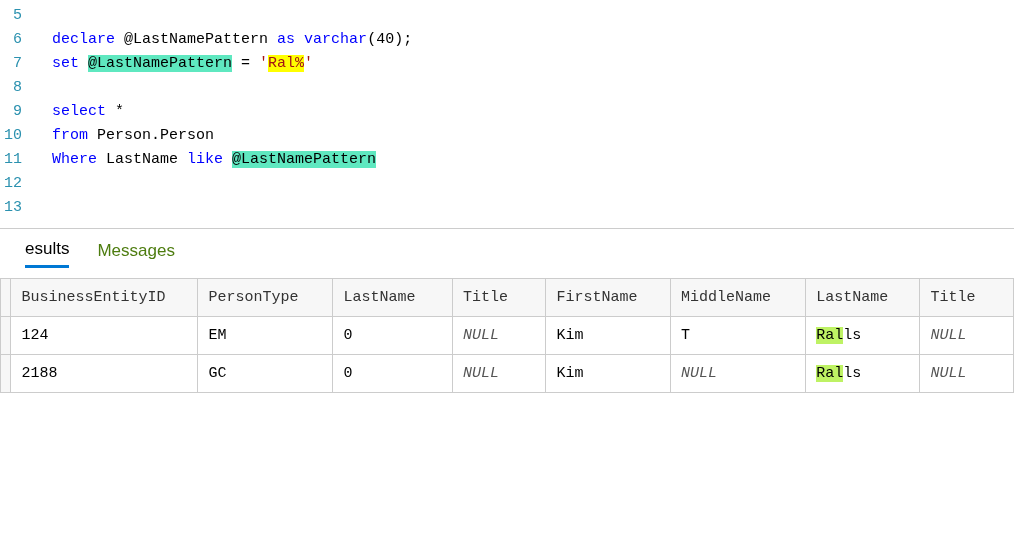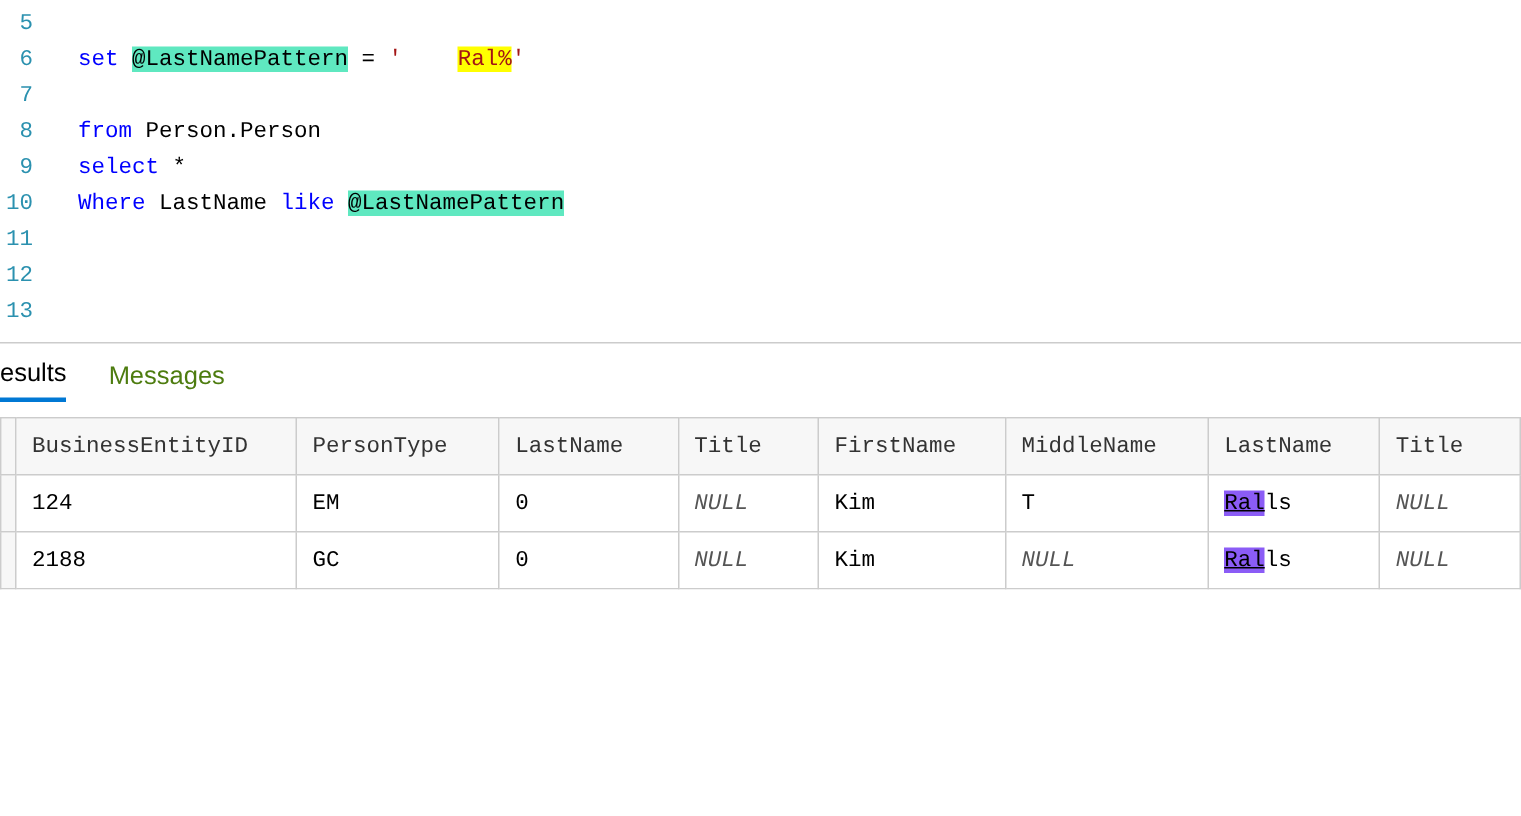--- a/index.html
+++ b/index.html
@@ -34,32 +34,33 @@
     line-height: 24px;
     padding-left: 22px;
     white-space: pre;
   }
   .kw { color: #0000ff; }
   .cm { color: #008000; }
   .str { color: #a31515; }
   .ty { color: #0000ff; }
   .hlvar { background: #5fe8c0; color: #000; }
   .hlvar2 { background: #5fe8c0; color: #000; }
-  .yellowbg { background: #ffff00; margin-left: 37px; }
+  .yellowbg { background: #ffff00; }
   .divider {
     margin-top: 8px;
     border-top: 1px solid #ccc;
   }
   .tabs {
     display: flex;
     gap: 28px;
     padding: 10px 0 0 0;
     font-family: "Segoe UI", Arial, sans-serif;
     font-size: 17px;
     align-items: center;
+    margin-left: 25px;
   }
   .tab {
     color: #4d7c0f;
     padding-bottom: 6px;
     cursor: pointer;
   }
   .tab.active {
     color: #000;
     border-bottom: 3px solid #0078d4;
   }
@@ -87,45 +88,45 @@
     width: 10px;
     background: #f7f7f7;
     border: 1px solid #ccc;
     padding: 0;
   }
   .nullv { font-style: italic; color: #555; }
   .matchhl { 
     display: inline-block;
   }
   .matchhl .hlpart {
-    background: #8b5cf6;
-    text-decoration: underline;
+    background: #bef264;
   }
 </style>
 </head>
 <body>
 
 <div class="editor">
   <div class="gutter" id="gutter">
       <div>5</div>
       <div>6</div>
       <div>7</div>
       <div>8</div>
       <div>9</div>
       <div>10</div>
       <div>11</div>
       <div>12</div>
       <div>13</div>
     </div>
   <div class="code" id="code">
       <div class="line"></div>
+      <div class="line"><span class="kw">declare</span><span> </span><span>@LastNamePattern</span><span> </span><span class="kw">as</span><span> </span><span class="ty">varchar</span><span>(</span><span>40</span><span>);</span></div>
       <div class="line"><span class="kw">set</span><span> </span><span class="hlvar">@LastNamePattern</span><span> = </span><span class="str">'</span><span class="str yellowbg">Ral%</span><span class="str">'</span></div>
       <div class="line"></div>
+      <div class="line"><span class="kw">select</span><span> *</span></div>
       <div class="line"><span class="kw">from</span><span> Person.Person</span></div>
-      <div class="line"><span class="kw">select</span><span> *</span></div>
       <div class="line"><span class="kw">Where</span><span> LastName </span><span class="kw">like</span><span> </span><span class="hlvar2">@LastNamePattern</span></div>
       <div class="line"></div>
     </div>
 </div>
 
 <div class="divider"></div>
 
 <div class="tabs">
   <div class="tab active">esults</div>
   <div class="tab">Messages</div>

